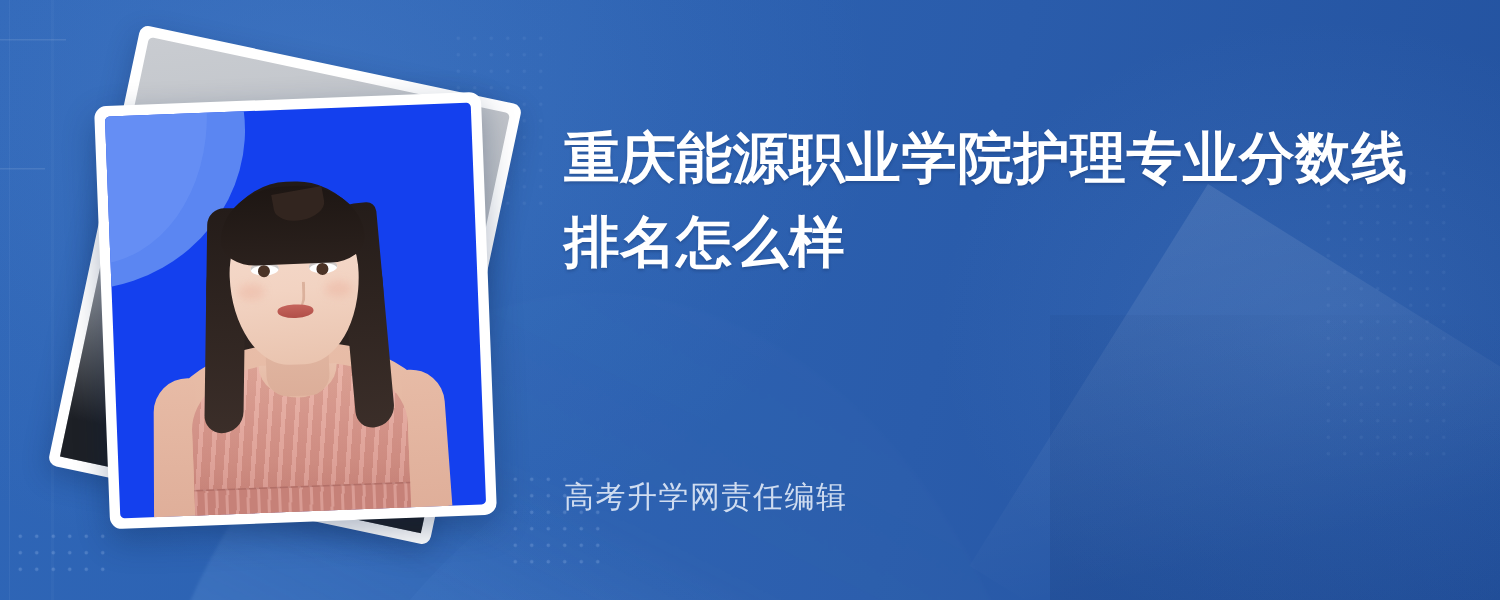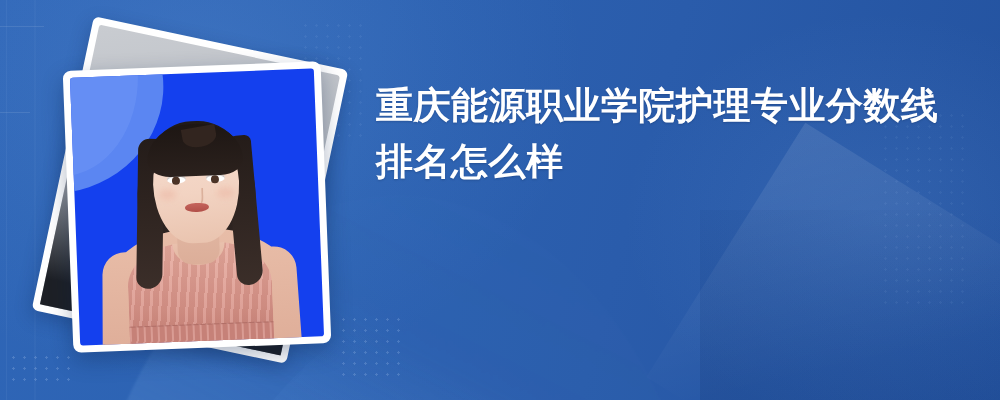--- a/index.html
+++ b/index.html
@@ -391,14 +391,15 @@
           <div class="hair-top"></div>
           <div class="hair-part"></div>
         </div>
       </div>
     </div>
   </div>
 
   <div class="headline">重庆能源职业学院护理专业分数线排名怎么样</div>
 
 
+  <div class="byline-role">高考升学网责任编辑</div>
 
 </div>
 
 </body></html>

